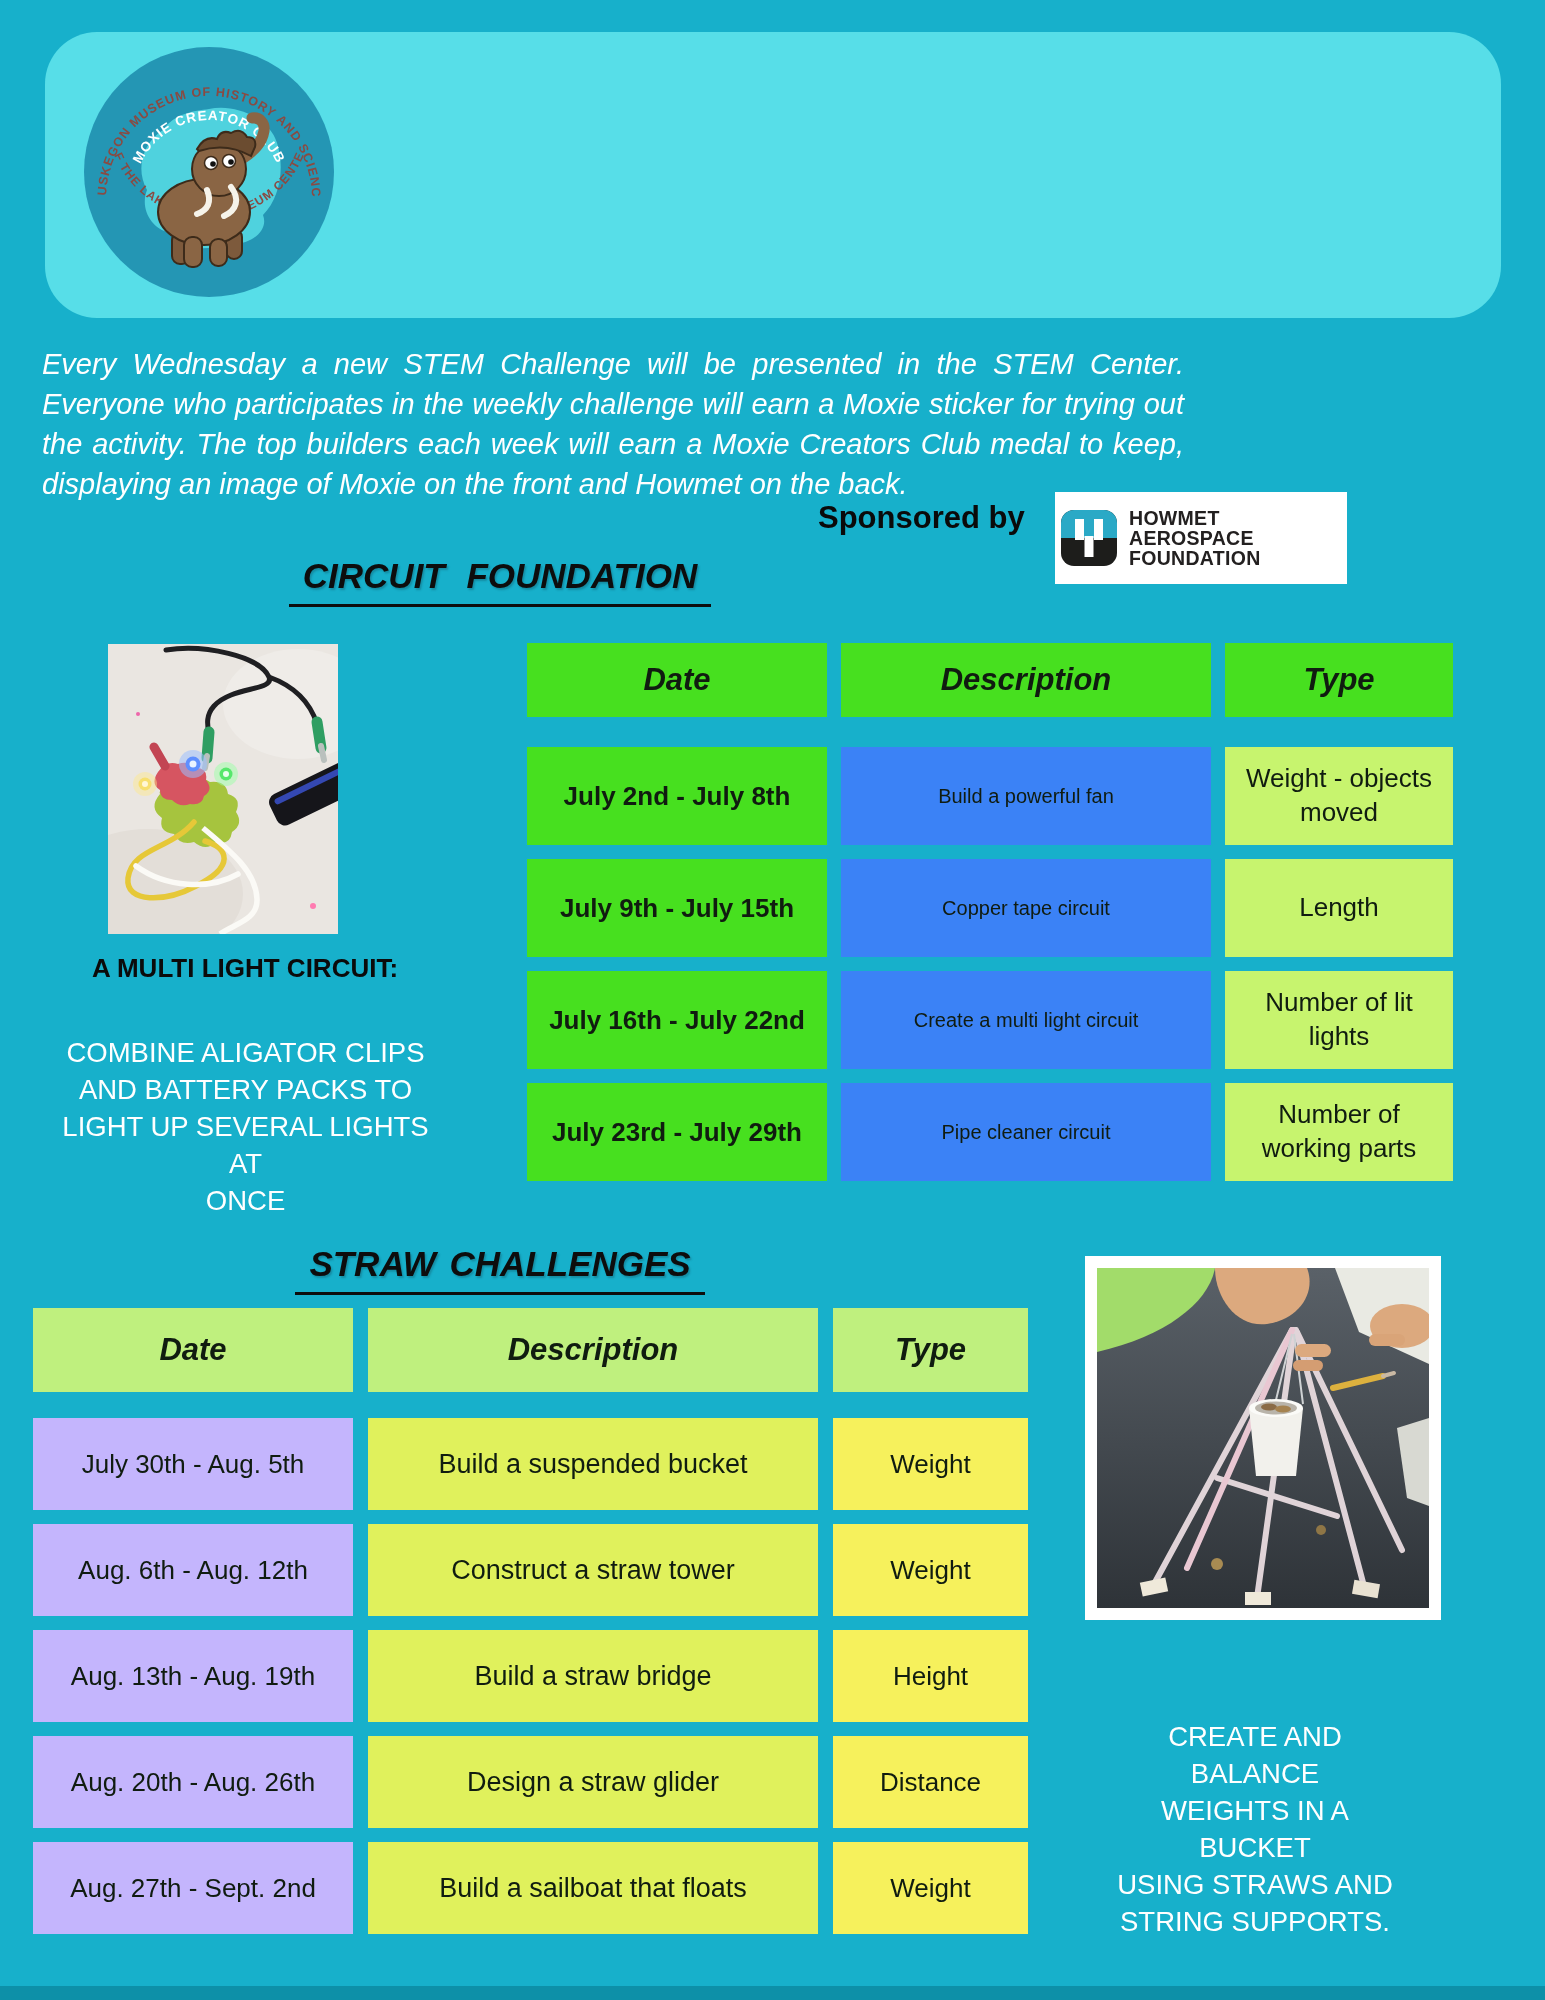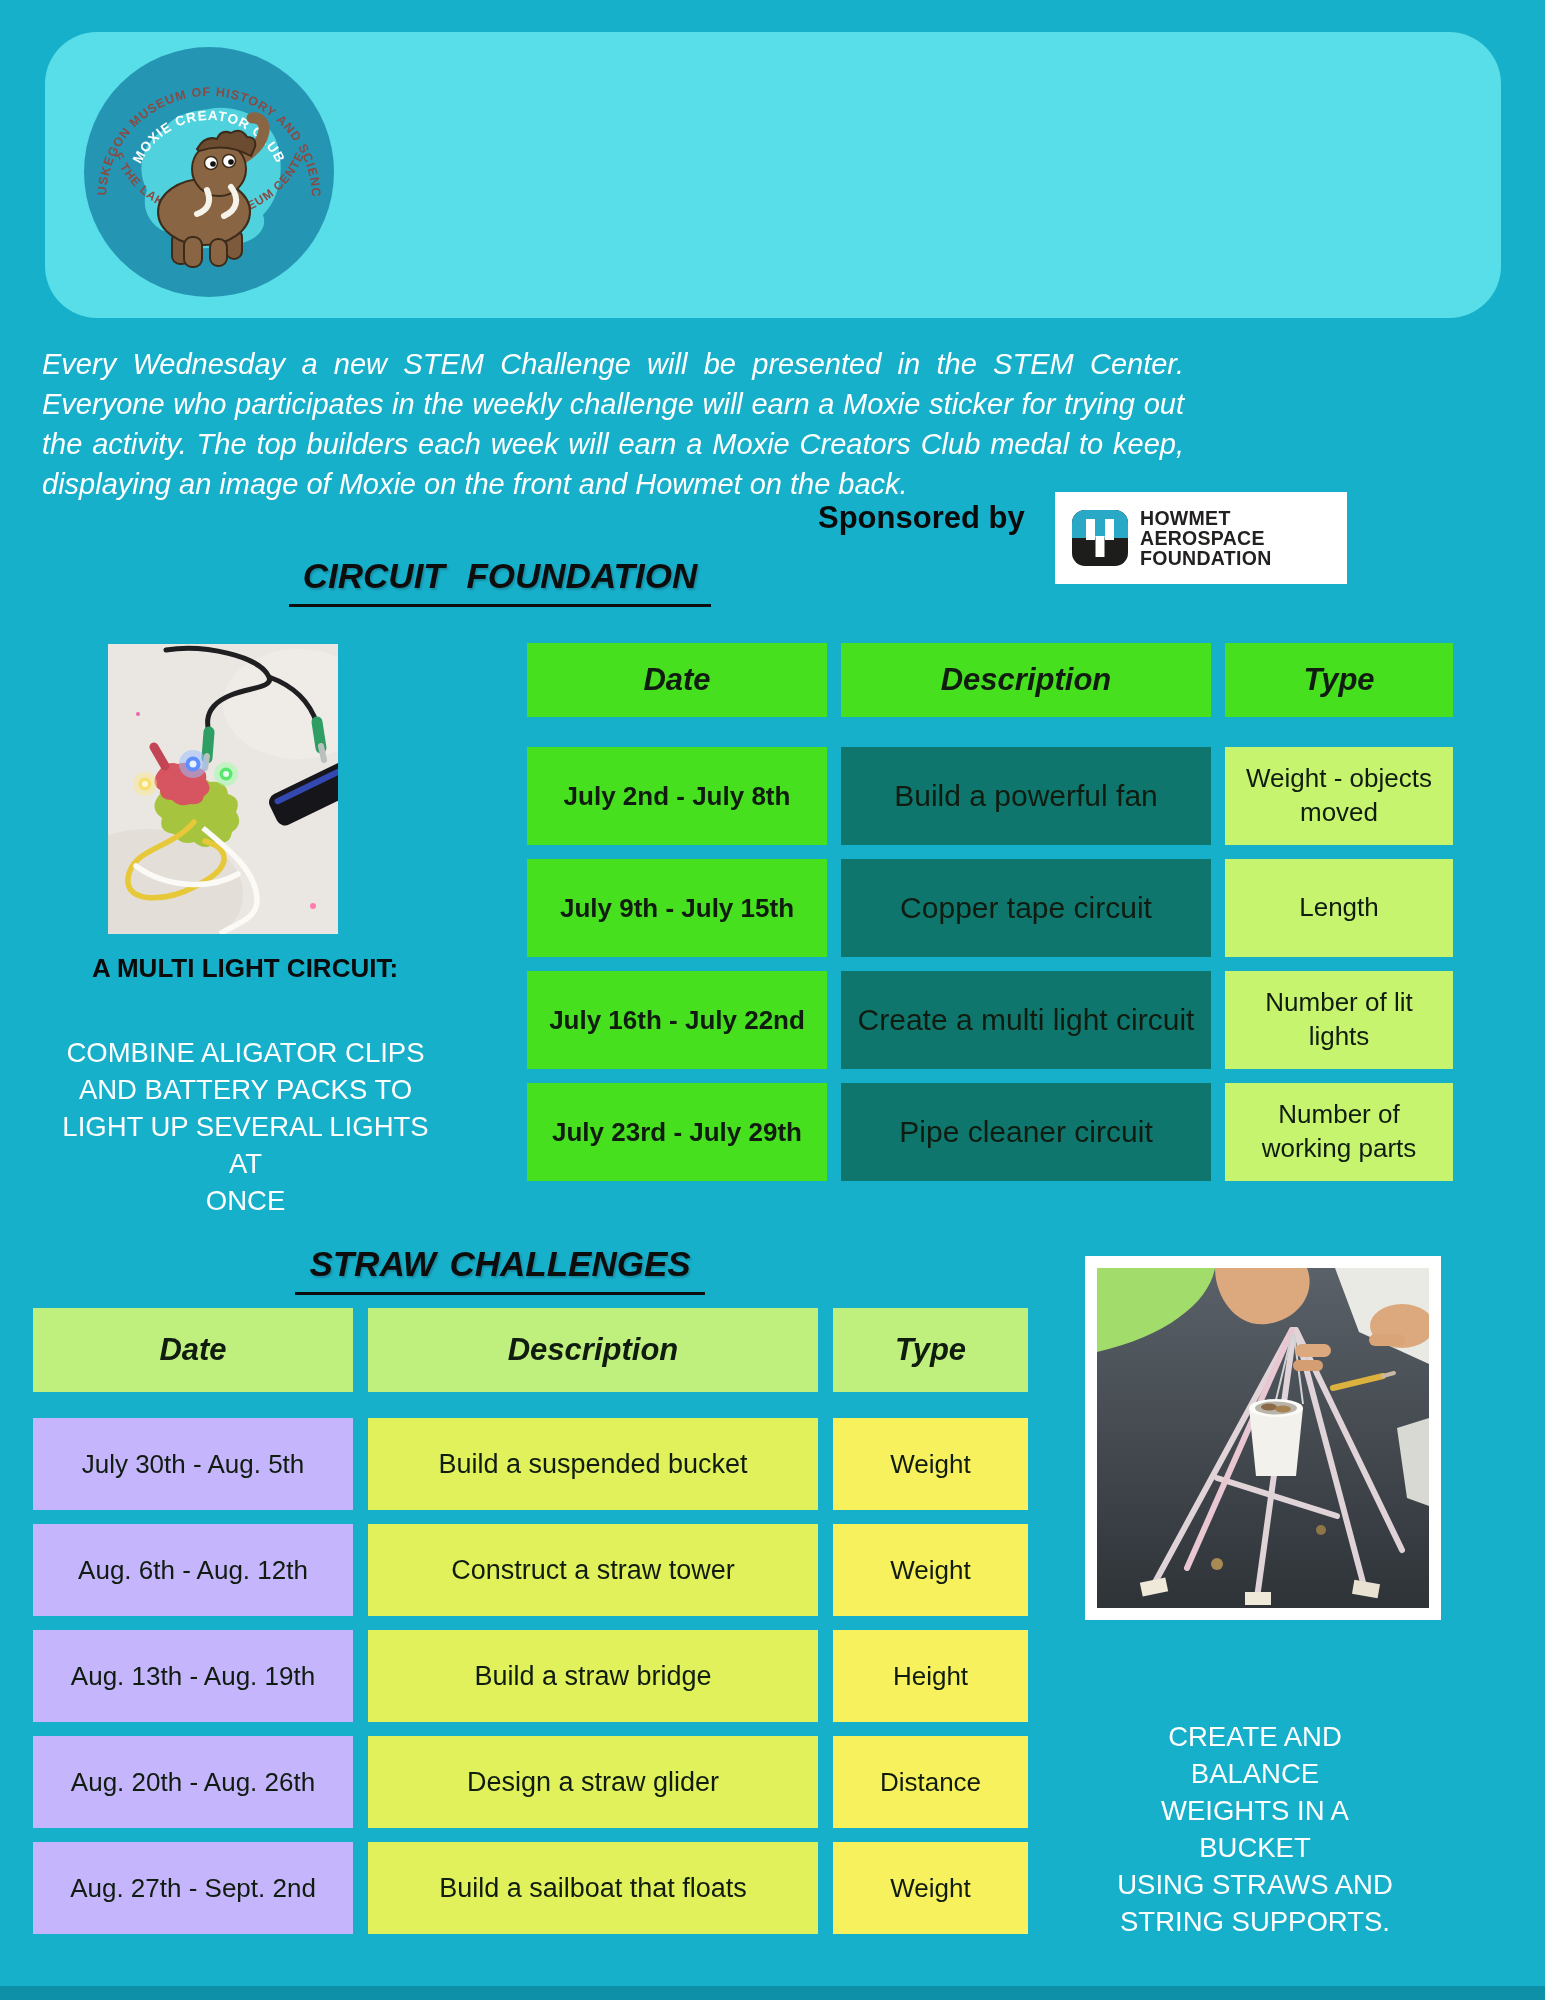--- a/index.html
+++ b/index.html
@@ -16,40 +16,40 @@
   .title23{font-size:51px;font-weight:400;color:#101010;letter-spacing:1.5px;line-height:1.06;
            text-shadow:2px 3px 3px rgba(15,60,72,.30);margin-top:4px;}
 
   
   .intro{left:42px;top:344px;width:1142px;font-size:29px;font-style:italic;color:#ffffff;
          text-align:justify;line-height:1.38;}
 
   
   .sponsored{left:818px;top:500px;width:230px;font-size:31px;font-weight:bold;color:#0a0a0a;}
   .howmet{left:1055px;top:492px;width:292px;height:92px;background:#ffffff;display:flex;
-          align-items:center;gap:11px;padding-left:16px;box-sizing:border-box;}
+          align-items:center;gap:11px;padding-left:5px;box-sizing:border-box;}
   .howmet-text{font-size:19.5px;font-weight:bold;color:#232020;line-height:1.04;letter-spacing:.3px;}
 
   
   .section-heading{font-size:35px;font-weight:bold;font-style:italic;color:#0d0d0d;text-align:center;
                    text-shadow:1.5px 2px 2px rgba(15,60,72,.3);}
   .section-heading span{display:inline-block;border-bottom:3px solid #0d0d0d;padding:0 14px 8px;}
   .circuit-heading{left:180px;top:556px;width:640px;word-spacing:12px;}
   .straw-heading{left:180px;top:1244px;width:640px;word-spacing:4px;}
 
   
   .grid{display:grid;column-gap:14px;}
   .cell{display:flex;align-items:center;justify-content:center;text-align:center;color:#101c10;}
   .c-grid{grid-template-columns:300px 370px 228px;}
   .c-head{left:527px;top:643px;}  .c-head .cell{height:74px;}
   .c-body{left:527px;top:747px;grid-auto-rows:98px;row-gap:14px;}
   .head-cell{font-weight:bold;font-style:italic;font-size:31px;}
   .c-green{background:#47e01f;}
   .c-date{background:#47e01f;font-weight:bold;font-size:26px;padding:0 6px;}
-  .c-desc{background:#0f766e;font-size:30px;padding:0 10px;}
+  .c-desc{background:#3b82f6;font-size:20px;padding:0 10px;}
   .c-type{background:#c7f46e;font-size:26px;line-height:1.3;padding:0 14px;}
 
   .s-grid{grid-template-columns:320px 450px 195px;column-gap:15px;}
   .s-head{left:33px;top:1308px;}  .s-head .cell{height:84px;}
   .s-body{left:33px;top:1418px;grid-auto-rows:92px;row-gap:14px;}
   .s-hcell{background:#bff07e;font-weight:bold;font-style:italic;font-size:31px;}
   .s-date{background:#c4b5fd;font-weight:normal;font-size:26px;padding:15px 6px;}
   .s-desc{background:#e0f15c;font-size:27px;padding:0 10px;}
   .s-type{background:#f6f15c;font-size:26px;padding:0 10px;}
 

